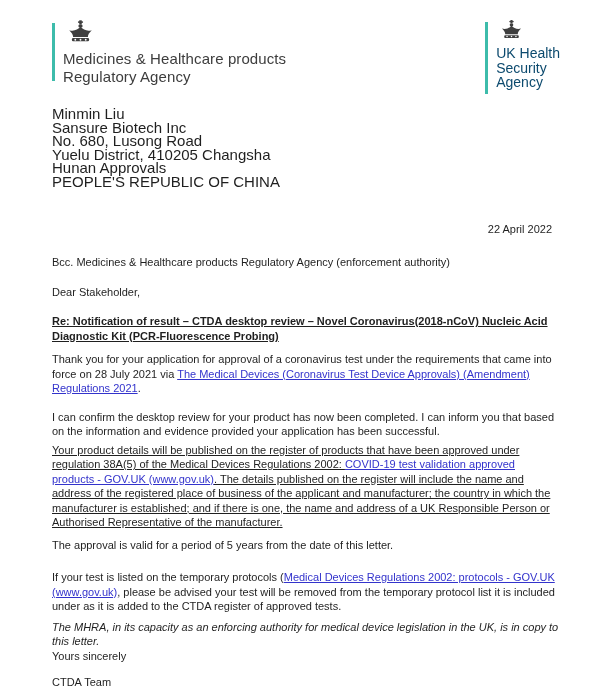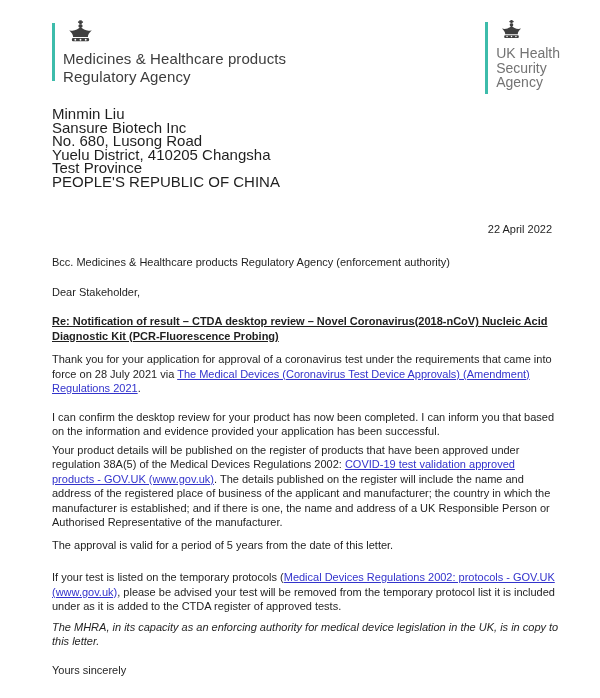--- a/index.html
+++ b/index.html
@@ -17,42 +17,42 @@
   }
   
   .header { display: flex; justify-content: space-between; align-items: flex-start; }
   .logo { display: flex; }
   .logo .bar { width: 3px; background: #3dbcab; flex: 0 0 3px; }
   .logo .content { padding-left: 8px; }
   .logo .crown { display: block; margin-left: 4px; margin-bottom: 2px; }
   .logo-mhra .bar { height: 58px; margin-top: 3px; }
   .logo-mhra .line { font-size: 15px; line-height: 18px; color: #3d3d3d; letter-spacing: 0.1px; }
   .logo-ukhsa .bar { height: 72px; margin-top: 2px; }
-  .logo-ukhsa .line { font-size: 14px; line-height: 14.5px; color: #737373; }
+  .logo-ukhsa .line { font-size: 14px; line-height: 14.5px; color: #0c4a6e; }
   
   .letter { font-size: 11px; line-height: 14.5px; }
   .recipient { margin-top: 13px; }
   .recipient div { font-size: 15px; line-height: 13.6px; }
   .date-row { margin-top: 33px; text-align: right; padding-right: 8px; }
   .bcc { margin-top: 19px; }
   .salutation { margin-top: 15px; }
   .subject {
     margin-top: 15px;
     font-weight: bold;
     text-decoration: underline;
   }
   #letter-body p { margin: 0; }
   #letter-body p:nth-of-type(1) { margin-top: 9px; }
   #letter-body p:nth-of-type(2) { margin-top: 14px; }
-  #letter-body p:nth-of-type(3) { margin-top: 4px; }
+  #letter-body p:nth-of-type(3) { margin-top: 4px; text-decoration: underline; }
   #letter-body p:nth-of-type(4) { margin-top: 8px; }
   #letter-body p:nth-of-type(5) { margin-top: 18px; }
   #letter-body p:nth-of-type(6) { margin-top: 6px; font-style: italic; }
   .link { color: #3333cc; text-decoration: underline; cursor: pointer; }
-  .signoff { margin-top: 14px; }
+  .signoff { margin-top: 0; }
   .signature { margin-top: 12px; }
 </style>
 </head>
 <body>
 
 <div class="page">
 
   <div class="header">
 
     <div class="logo logo-mhra">
@@ -102,21 +102,21 @@
 
   </div>
 
   <div class="letter">
 
     <div class="recipient">
       <div>Minmin Liu</div>
       <div>Sansure Biotech Inc</div>
       <div>No. 680, Lusong Road</div>
       <div>Yuelu District, 410205 Changsha</div>
-      <div>Test Province</div>
+      <div>Hunan Approvals</div>
       <div>PEOPLE'S REPUBLIC OF CHINA</div>
     </div>
 
     <div class="date-row">22 April 2022</div>
 
     <div class="bcc">Bcc. Medicines &amp; Healthcare products Regulatory Agency (enforcement authority)</div>
 
     <div class="salutation">Dear Stakeholder,</div>
 
     <div class="subject">Re: Notification of result – CTDA desktop review – Novel Coronavirus(2018-nCoV) Nucleic Acid Diagnostic Kit (PCR-Fluorescence Probing)</div>
@@ -124,15 +124,16 @@
     <div id="letter-body">
         <p><span>Thank you for your application for approval of a coronavirus test under the requirements that came into force on 28 July 2021 via </span><a class="link">The Medical Devices (Coronavirus Test Device Approvals) (Amendment) Regulations 2021</a><span>.</span></p>
         <p><span>I can confirm the desktop review for your product has now been completed. I can inform you that based on the information and evidence provided your application has been successful.</span></p>
         <p><span>Your product details will be published on the register of products that have been approved under regulation 38A(5) of the Medical Devices Regulations 2002: </span><a class="link">COVID-19 test validation approved products - GOV.UK (www.gov.uk)</a><span>. The details published on the register will include the name and address of the registered place of business of the applicant and manufacturer; the country in which the manufacturer is established; and if there is one, the name and address of a UK Responsible Person or Authorised Representative of the manufacturer.</span></p>
         <p><span>The approval is valid for a period of 5 years from the date of this letter.</span></p>
         <p><span>If your test is listed on the temporary protocols (</span><a class="link">Medical Devices Regulations 2002: protocols - GOV.UK (www.gov.uk)</a><span>, please be advised your test will be removed from the temporary protocol list it is included under as it is added to the CTDA register of approved tests.</span></p>
         <p><span>The MHRA, in its capacity as an enforcing authority for medical device legislation in the UK, is in copy to this letter.</span></p>
       </div>
 
     <div class="signoff">Yours sincerely</div>
+    <div class="signature">CTDA Team</div>
 
   </div>
 </div>
 
 </body></html>

